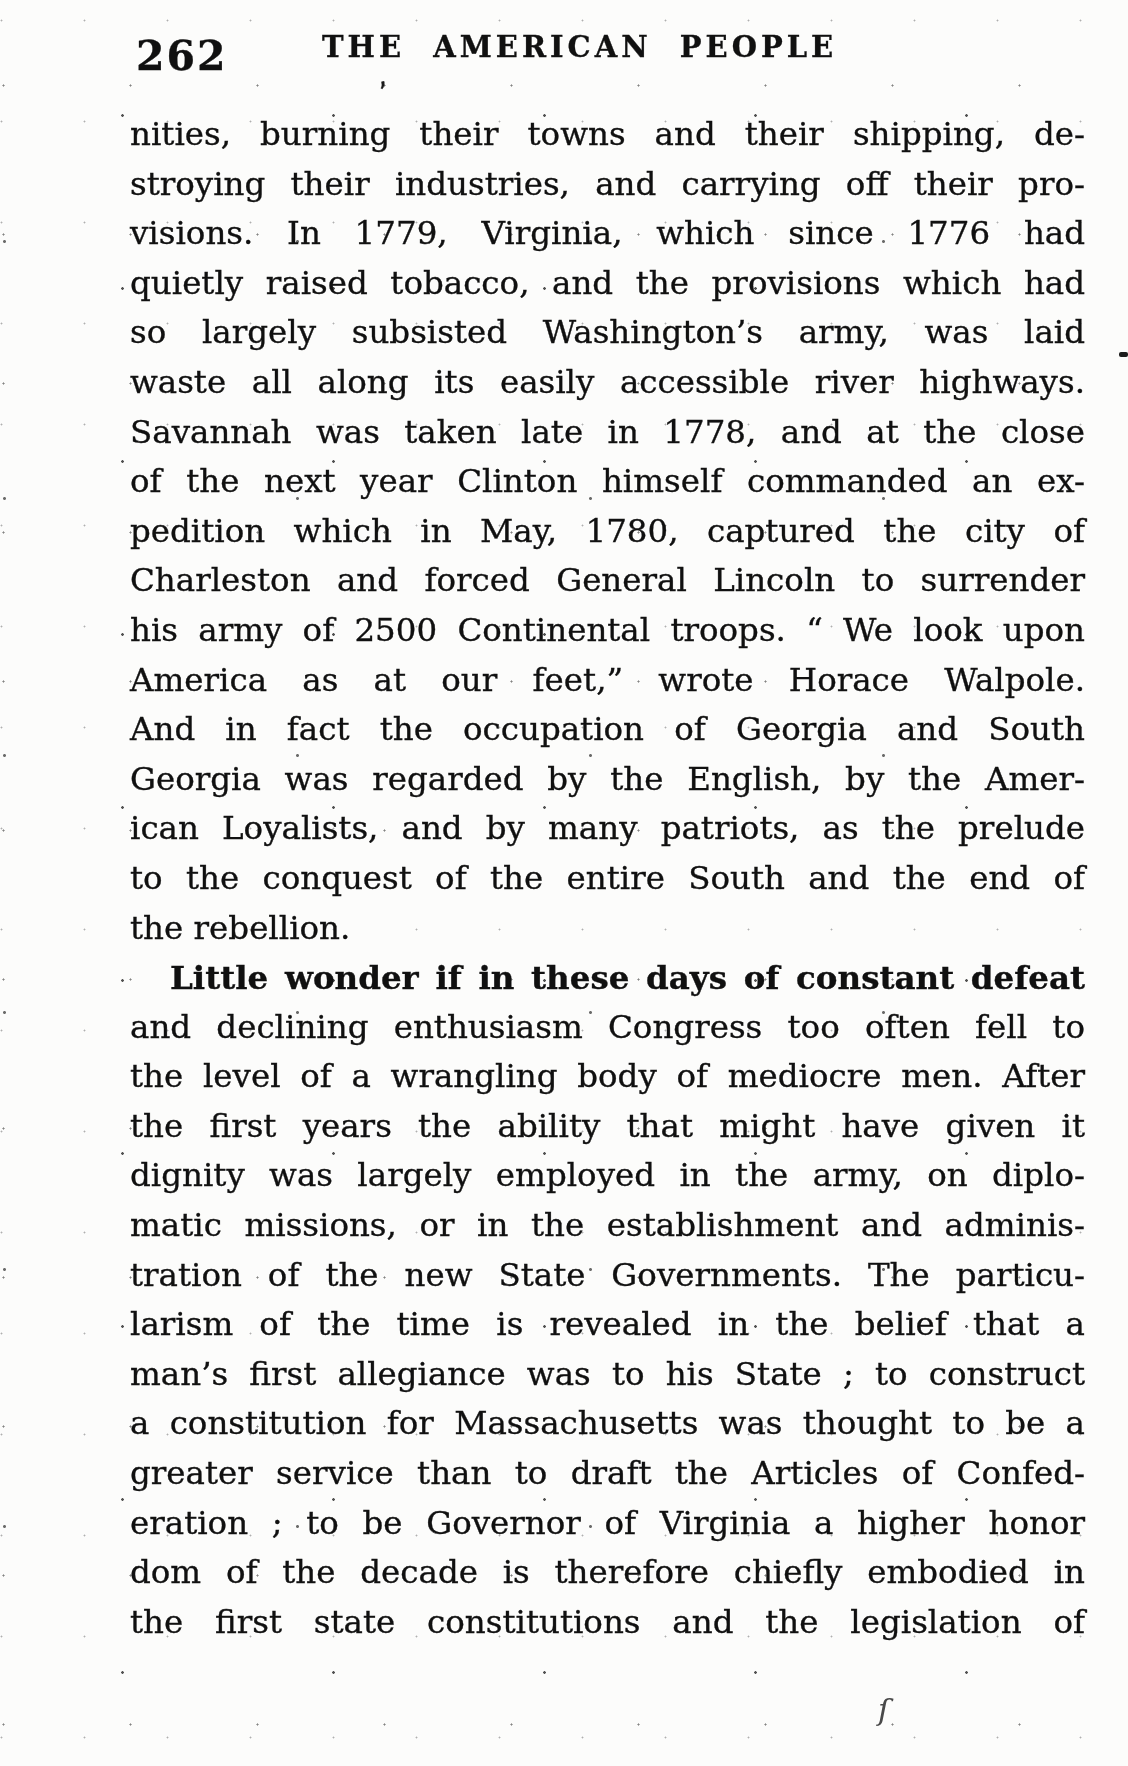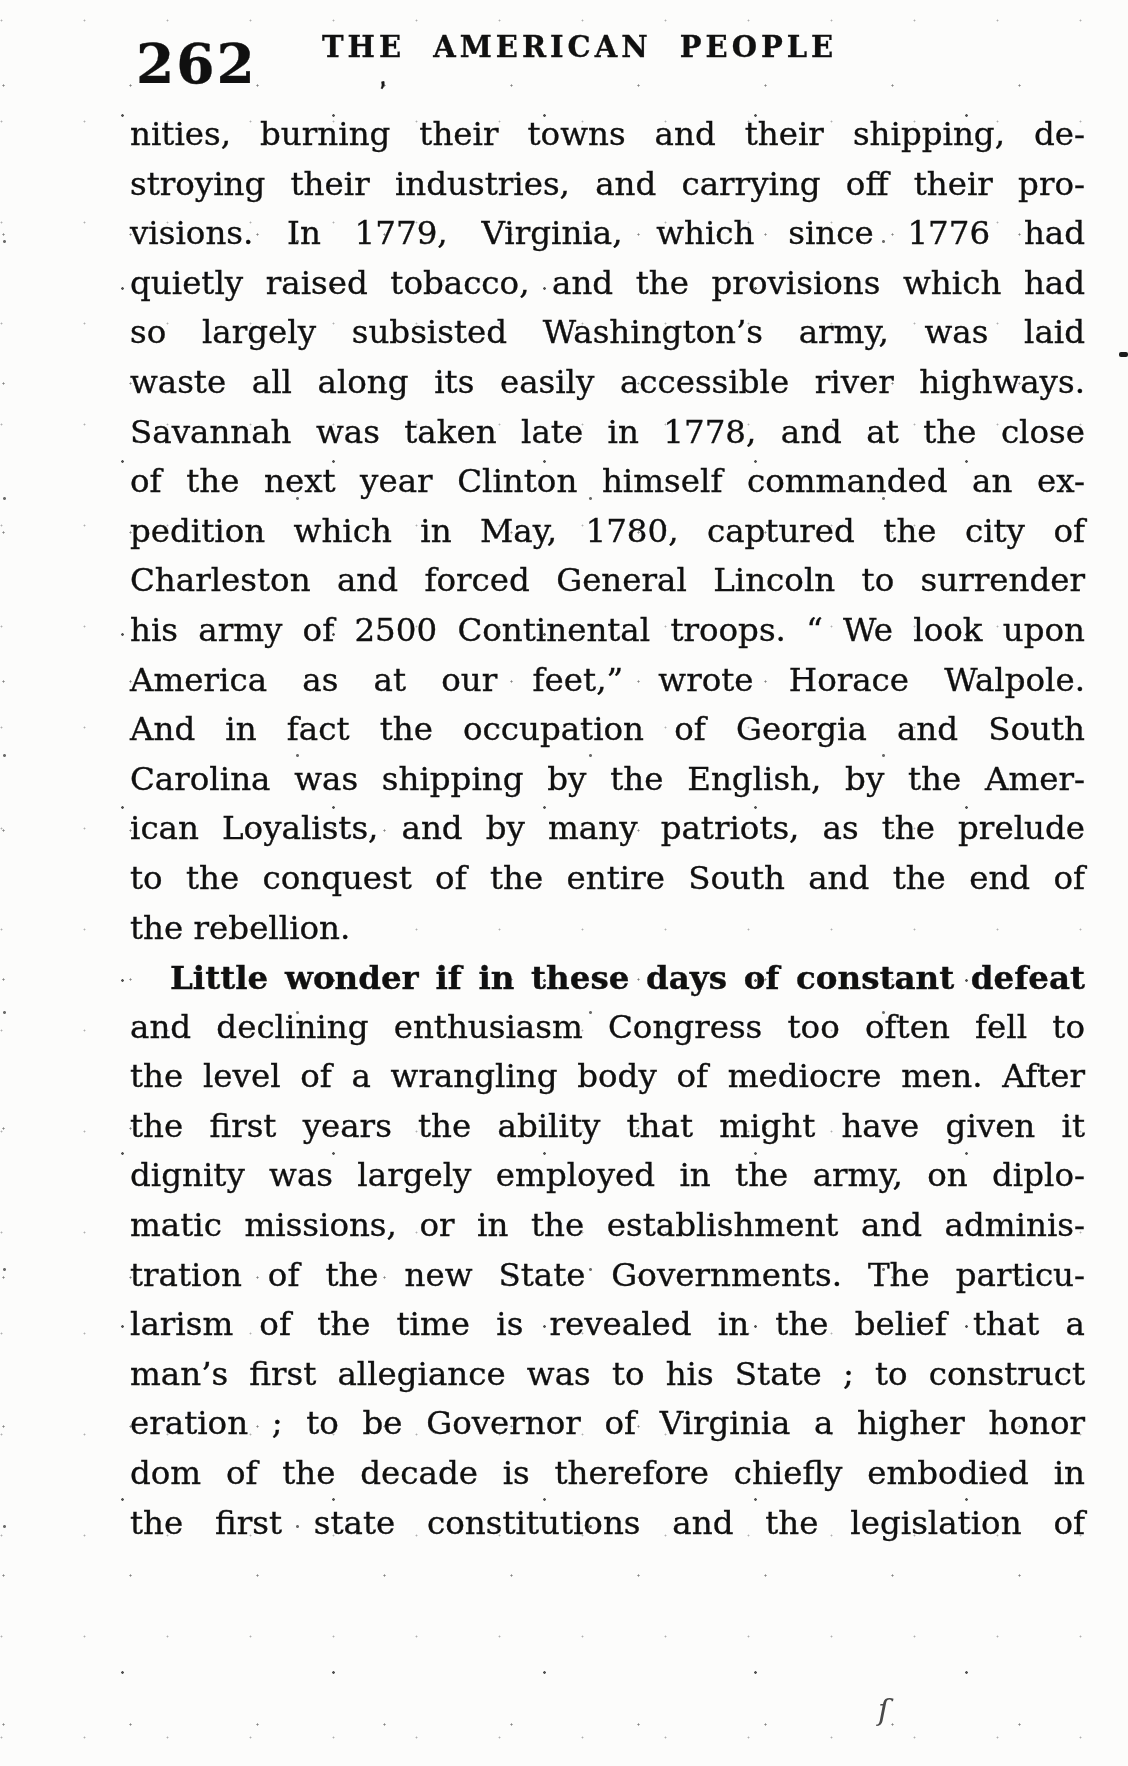--- a/index.html
+++ b/index.html
@@ -22,21 +22,21 @@
     background-size: 211px 173px, 127px 149px, 83px 101px, 293px 257px;
     background-position: 17px 29px, 67px 11px, 43px 71px, 151px 113px;
     overflow: hidden;
     font-family: "DejaVu Serif", "Liberation Serif", serif;
     color: #101010;
   }
   .page-number {
     position: absolute;
     top: 36px;
     left: 136px;
-    font-size: 55px;
+    font-size: 41px;
     font-weight: bold;
     line-height: 1;
     letter-spacing: 2px;
     -webkit-text-stroke: 0.3px #101010;
   }
   .running-head {
     position: absolute;
     top: 33px;
     left: 322px;
     font-size: 29px;
@@ -113,36 +113,38 @@
       <div class="line">quietly raised tobacco, and the provisions which had</div>
       <div class="line">so largely subsisted Washington’s army, was laid</div>
       <div class="line">waste all along its easily accessible river highways.</div>
       <div class="line">Savannah was taken late in 1778, and at the close</div>
       <div class="line">of the next year Clinton himself commanded an ex-</div>
       <div class="line">pedition which in May, 1780, captured the city of</div>
       <div class="line">Charleston and forced General Lincoln to surrender</div>
       <div class="line">his army of 2500 Continental troops. “ We look upon</div>
       <div class="line">America as at our feet,” wrote Horace Walpole.</div>
       <div class="line">And in fact the occupation of Georgia and South</div>
-      <div class="line">Carolina was shipping by the English, by the Amer-</div>
+      <div class="line">Georgia was regarded by the English, by the Amer-</div>
       <div class="line">ican Loyalists, and by many patriots, as the prelude</div>
       <div class="line">to the conquest of the entire South and the end of</div>
       <div class="line para-end">the rebellion.</div>
     </div>
 
     <div class="paragraph">
       <div class="line indent">Little wonder if in these days of constant defeat</div>
       <div class="line">and declining enthusiasm Congress too often fell to</div>
       <div class="line">the level of a wrangling body of mediocre men. After</div>
       <div class="line">the first years the ability that might have given it</div>
       <div class="line">dignity was largely employed in the army, on diplo-</div>
       <div class="line">matic missions, or in the establishment and adminis-</div>
       <div class="line">tration of the new State Governments. The particu-</div>
       <div class="line">larism of the time is revealed in the belief that a</div>
       <div class="line">man’s first allegiance was to his State ; to construct</div>
+      <div class="line">a constitution for Massachusetts was thought to be a</div>
+      <div class="line">greater service than to draft the Articles of Confed-</div>
       <div class="line">eration ; to be Governor of Virginia a higher honor</div>
       <div class="line">dom of the decade is therefore chiefly embodied in</div>
       <div class="line">the first state constitutions and the legislation of</div>
     </div>
 
   </div>
 
   <div class="artifact-squiggle">ſ</div>
   <div class="artifact-edge-dash"></div>
 

